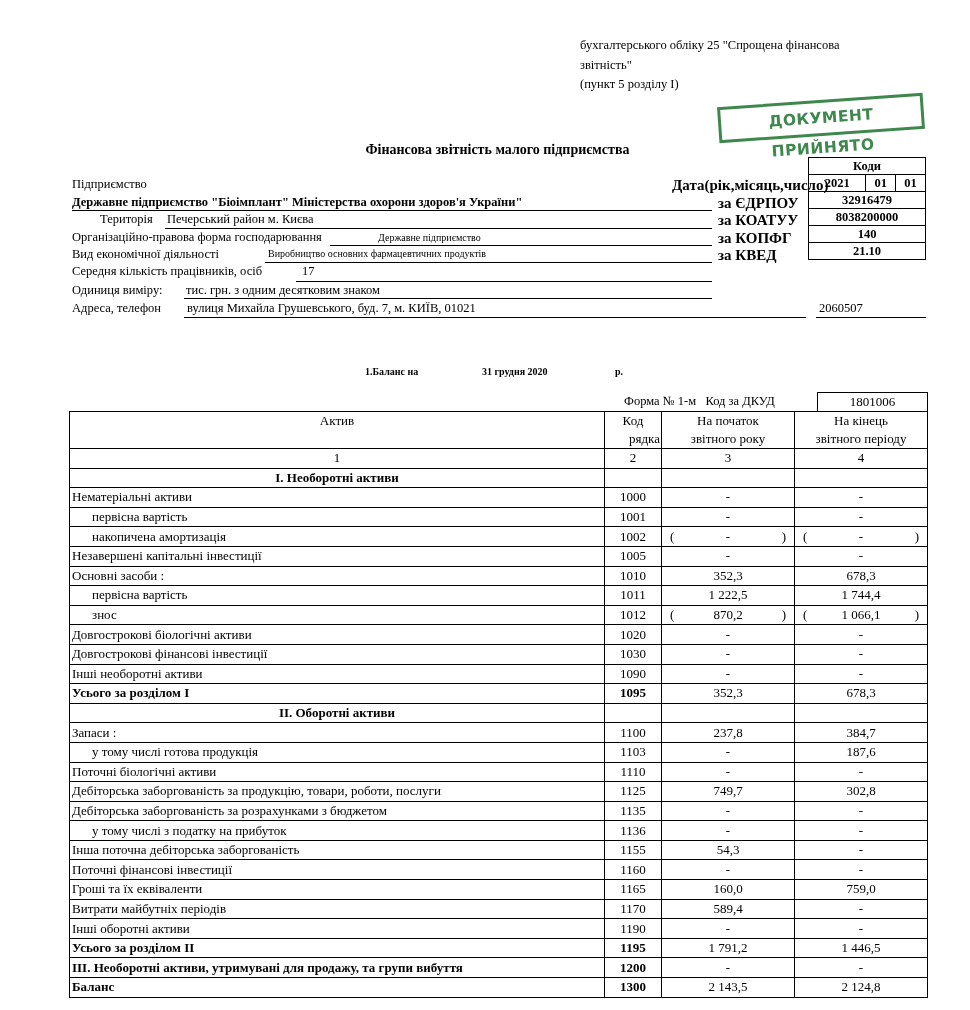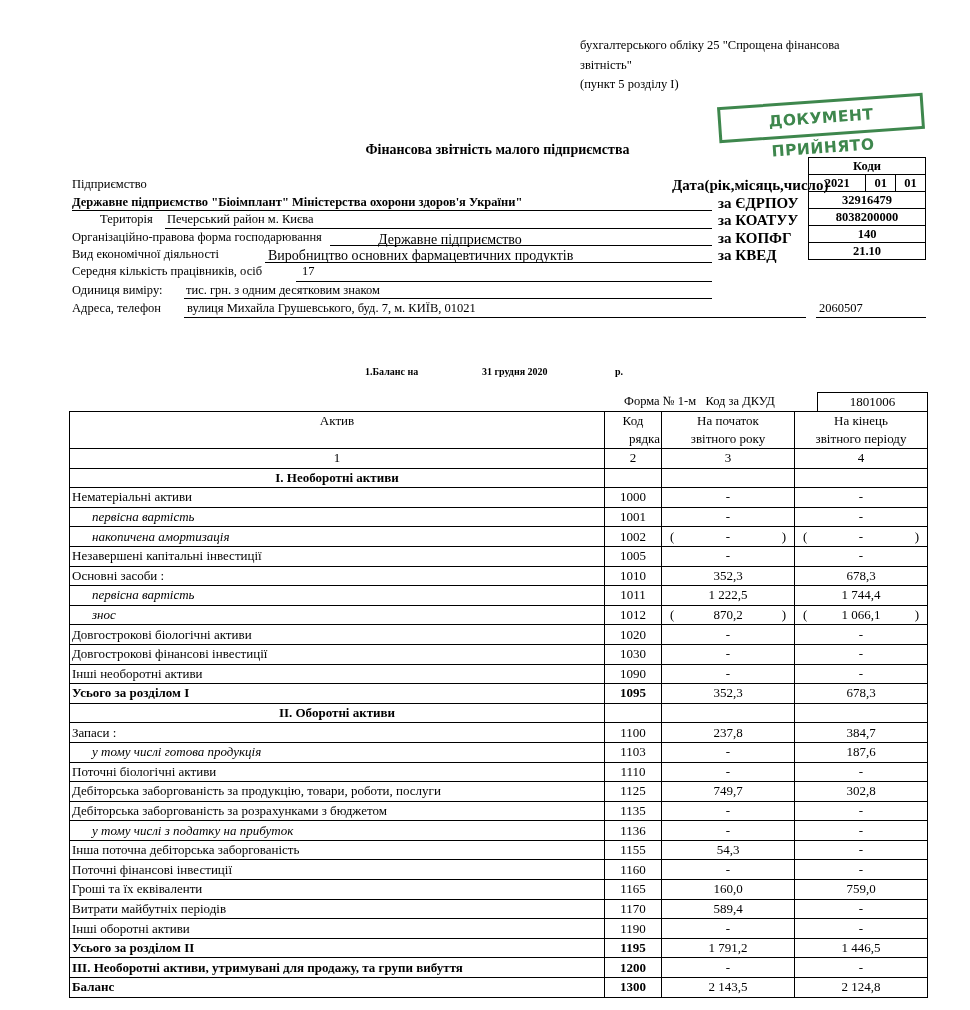--- a/index.html
+++ b/index.html
@@ -4,31 +4,31 @@
 <style>
   html, body { margin: 0; padding: 0; background: #ffffff; }
   body { width: 970px; height: 1010px; position: relative; font-family: "Liberation Serif", "DejaVu Serif", serif; font-size: 13px; color: #000; overflow: hidden; }
   .abs { position: absolute; }
   .b { font-weight: bold; }
   .appendix { left: 580px; top: 36px; line-height: 19.5px; font-size: 12.5px; }
   .stamp { left: 718px; top: 100px; width: 200px; height: 30px; border: 3px solid #2e7d3e; color: #2e7d3e; font-family: "DejaVu Sans", sans-serif; font-weight: bold; font-size: 15.5px; letter-spacing: 0.5px; text-align: center; line-height: 30px; transform: rotate(-4deg); transform-origin: center; opacity: 0.92; }
   .title { left: 0; width: 995px; top: 142px; text-align: center; font-size: 14px; font-weight: bold; }
   .line { position: absolute; border-bottom: 1px solid #000; height: 0; }
   .lbl { position: absolute; font-size: 12.5px; white-space: nowrap; }
-  .small { font-size: 14px; }
+  .small { font-size: 10px; }
   table.codes { position: absolute; left: 808px; top: 157px; border-collapse: collapse; width: 118px; }
   table.codes td { border: 1.5px solid #000; height: 16px; padding: 0; text-align: center; font-weight: bold; font-size: 12.5px; }
   .codelabel { position: absolute; left: 718px; font-weight: bold; font-size: 15px; white-space: nowrap; text-align: center; }
   .balhead { top: 366px; font-size: 10px; font-weight: bold; }
   .dkud-box { position: absolute; left: 817px; top: 392px; width: 109px; height: 18px; border: 1px solid #000; border-bottom: none; text-align: center; line-height: 18px; font-size: 13px; }
   table.bal { position: absolute; left: 69px; top: 411px; border-collapse: collapse; width: 858px; table-layout: fixed; font-size: 13px; }
   table.bal td { border: 1px solid #000; padding: 0 2px; height: 18.6px; line-height: 18px; white-space: nowrap; overflow: hidden; }
   table.bal td.c { text-align: center; }
   table.bal tr.hdr td { height: 18px; }
-  .ind { padding-left: 22px !important; font-style: italic; }
+  .ind { padding-left: 22px !important; }
   .paren { display: flex; justify-content: space-between; padding: 0 6px; }
   .paren span.v { flex: 1; text-align: center; }
 </style>
 </head>
 <body>
 
 <div class="abs appendix">
   <div>бухгалтерського обліку 25 "Спрощена фінансова</div>
   <div>звітність"</div>
   <div>(пункт 5 розділу I)</div>

